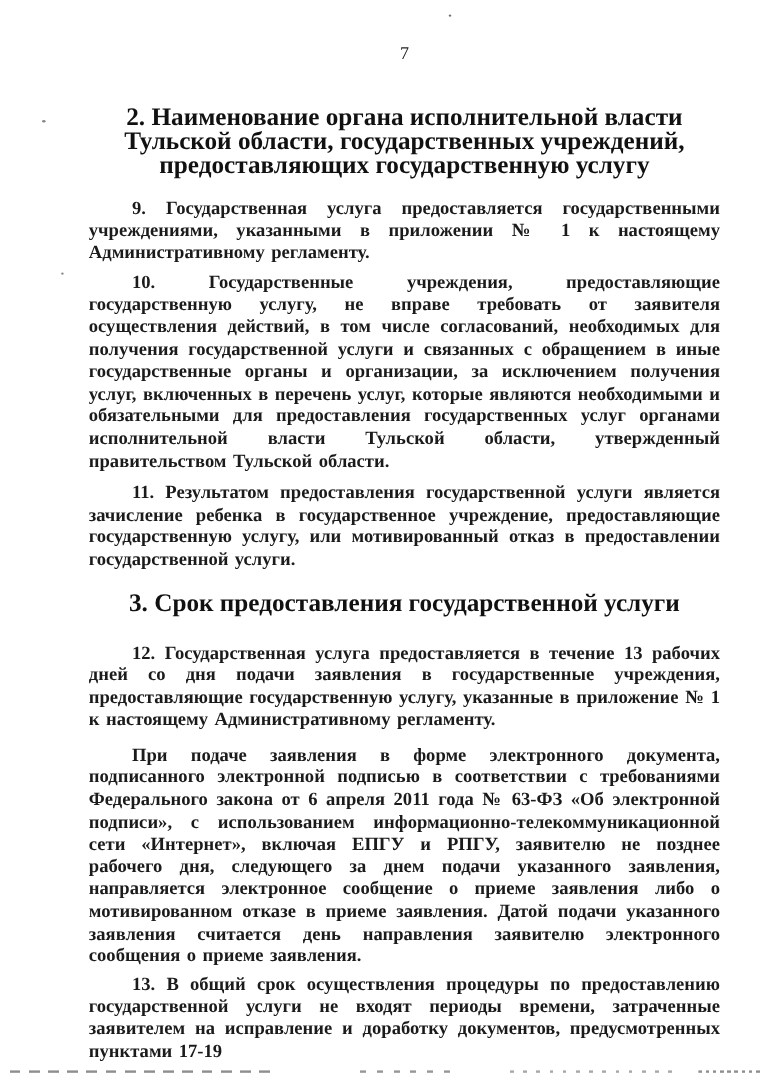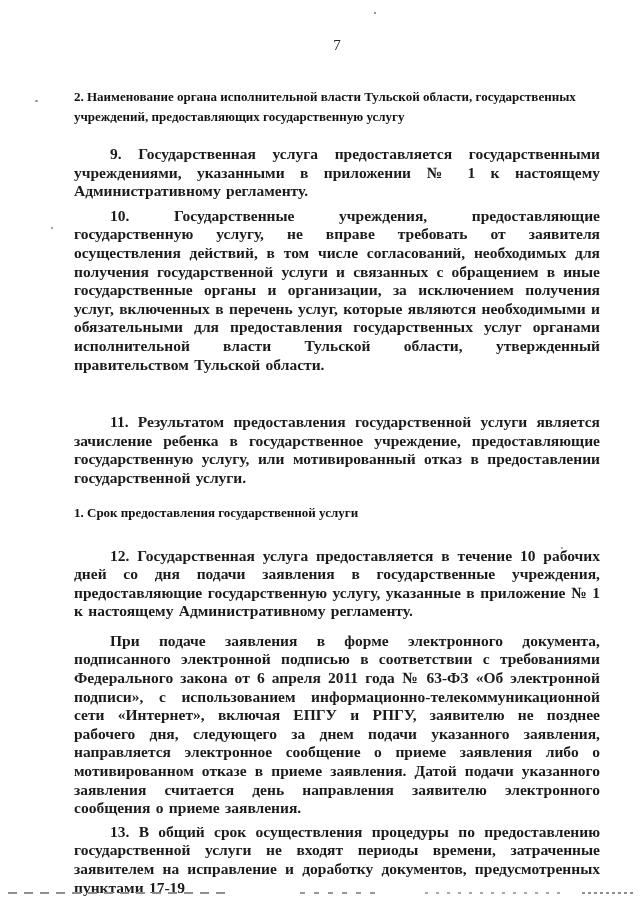--- a/index.html
+++ b/index.html
@@ -21,43 +21,43 @@
     width: 526px;
   }
   .page-number {
     margin-top: 36px;
     text-align: center;
     font-size: 15px;
     line-height: 18px;
     color: #222;
   }
   .section-heading {
-    font-size: 13px;
+    font-size: 21px;
     font-weight: bold;
     line-height: 20px;
-    text-align: left;
+    text-align: center;
     color: #111;
     margin: 0;
   }
   .heading-2 { margin-top: 33px; }
   .heading-3 { margin-top: 16px; }
   .heading-4 { margin-top: 15px; }
   .para {
     font-size: 15.5px;
     line-height: 18.6px;
     text-align: justify;
     text-indent: 36px;
     margin: 0;
     word-spacing: 1.5px;
     color: #1b1b1b;
     font-weight: bold;
   }
   .p9  { margin-top: 18px; }
   .p10 { margin-top: 6px; }
-  .p11 { margin-top: 39px; }
+  .p11 { margin-top: 8px; }
   .p12 { margin-top: 24px; }
   .p12b { margin-top: 11px; }
   .p13 { margin-top: 5px; }
   
   .speck {
     position: absolute;
     background: #6f6f6f;
     border-radius: 50%;
   }
   .speck-a { left: 374px; top: 12px;  width: 2px; height: 2px; }
@@ -85,23 +85,23 @@
 
     <h2 class="section-heading heading-2">2. Наименование органа исполнительной власти Тульской области, государственных учреждений, предоставляющих государственную услугу</h2>
 
     <p class="para p9">9. Государственная услуга предоставляется государственными учреждениями, указанными в приложении № 1 к настоящему Административному регламенту.</p>
 
     <p class="para p10">10. Государственные учреждения, предоставляющие государственную услугу, не вправе требовать от заявителя осуществления действий, в том числе согласований, необходимых для получения государственной услуги и связанных с обращением в иные государственные органы и организации, за исключением получения услуг, включенных в перечень услуг, которые являются необходимыми и обязательными для предоставления государственных услуг органами исполнительной власти Тульской области, утвержденный правительством Тульской области.</p>
 
 
     <p class="para p11">11. Результатом предоставления государственной услуги является зачисление ребенка в государственное учреждение, предоставляющие государственную услугу, или мотивированный отказ в предоставлении государственной услуги.</p>
 
-    <h2 class="section-heading heading-4">1. Срок предоставления государственной услуги</h2>
+    <h2 class="section-heading heading-4">3. Срок предоставления государственной услуги</h2>
 
-    <p class="para p12">12. Государственная услуга предоставляется в течение 10 рабочих дней со дня подачи заявления в государственные учреждения, предоставляющие государственную услугу, указанные в приложение № 1 к настоящему Административному регламенту.</p>
+    <p class="para p12">12. Государственная услуга предоставляется в течение 13 рабочих дней со дня подачи заявления в государственные учреждения, предоставляющие государственную услугу, указанные в приложение № 1 к настоящему Административному регламенту.</p>
 
     <p class="para p12b">При подаче заявления в форме электронного документа, подписанного электронной подписью в соответствии с требованиями Федерального закона от 6 апреля 2011 года № 63-ФЗ «Об электронной подписи», с использованием информационно-телекоммуникационной сети «Интернет», включая ЕПГУ и РПГУ, заявителю не позднее рабочего дня, следующего за днем подачи указанного заявления, направляется электронное сообщение о приеме заявления либо о мотивированном отказе в приеме заявления. Датой подачи указанного заявления считается день направления заявителю электронного сообщения о приеме заявления.</p>
 
     <p class="para p13">13. В общий срок осуществления процедуры по предоставлению государственной услуги не входят периоды времени, затраченные заявителем на исправление и доработку документов, предусмотренных пунктами 17-19</p>
 
   </div>
 
   <div class="speck speck-a"></div>
   <div class="speck speck-b"></div>
   <div class="speck speck-c"></div>

